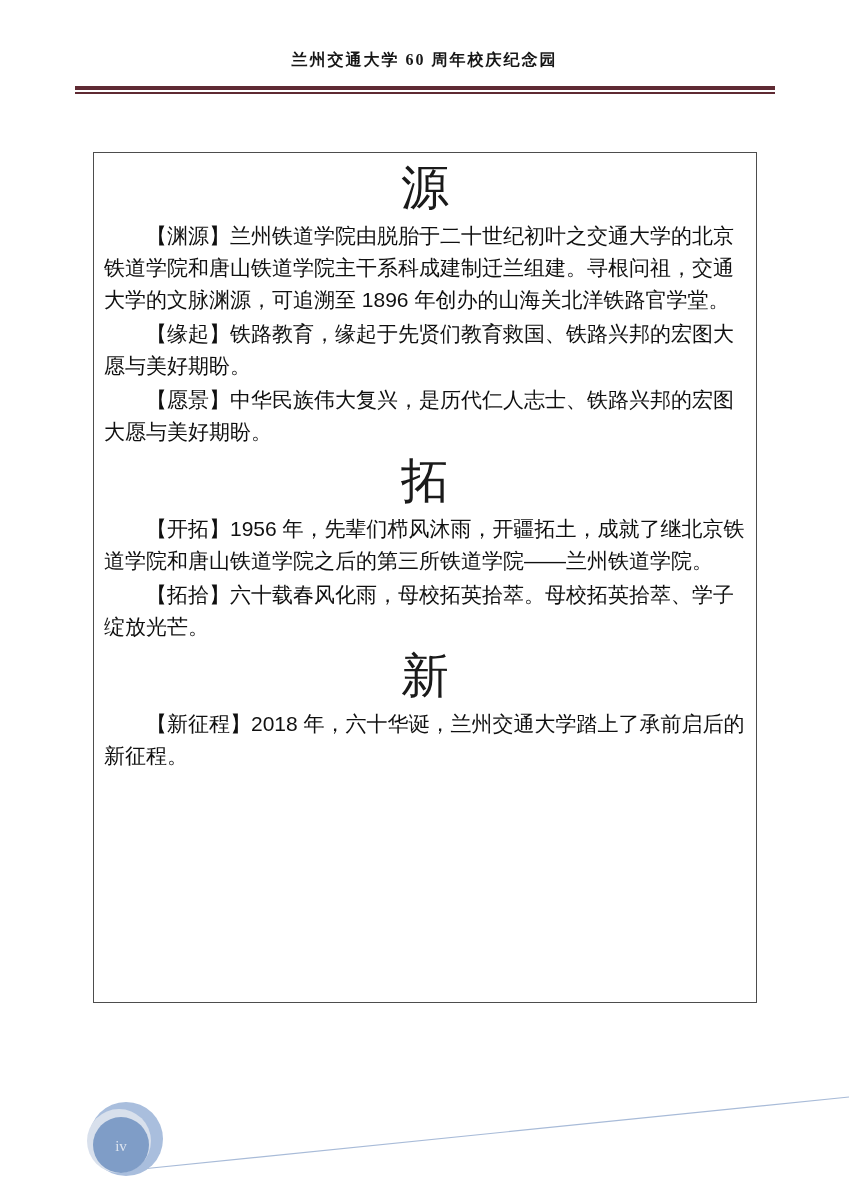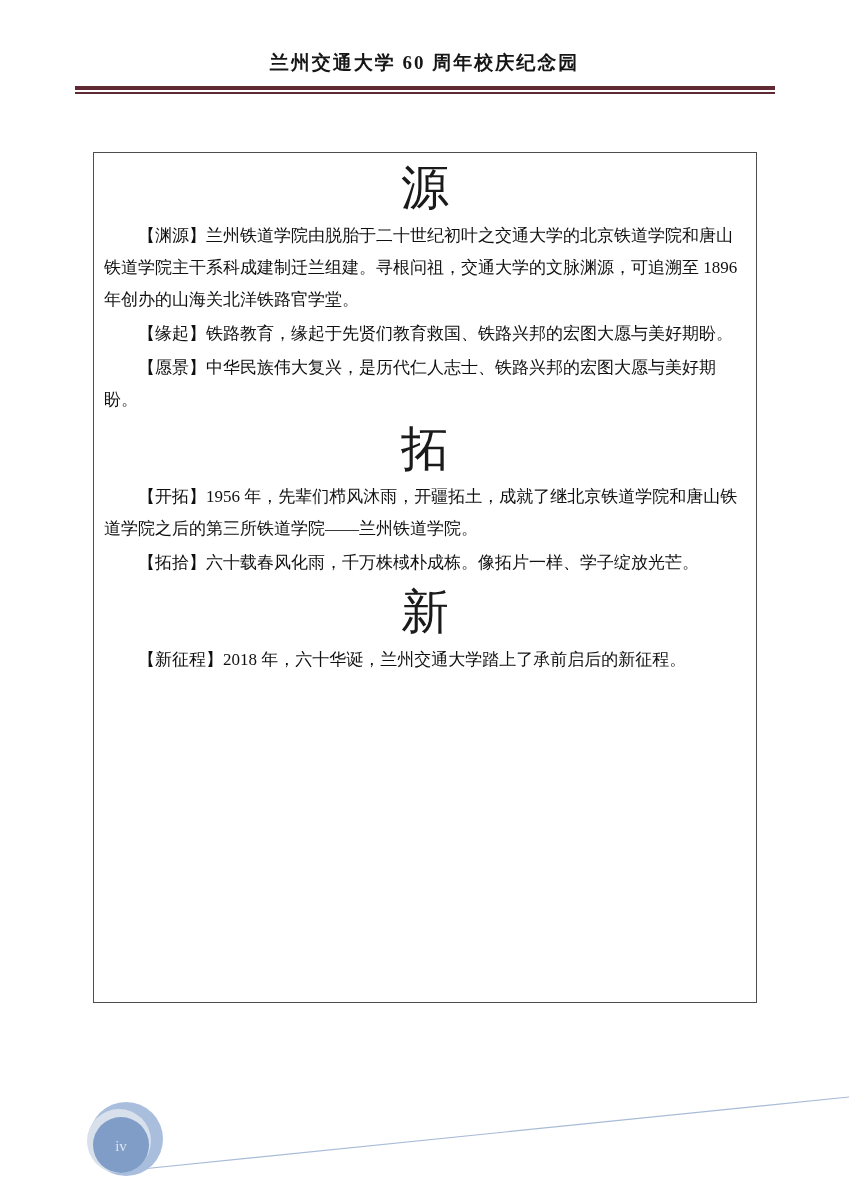--- a/index.html
+++ b/index.html
@@ -19,21 +19,21 @@
 
   
   .header {
     position: absolute;
     top: 50px;
     left: 0;
     width: 100%;
     text-align: center;
   }
   .header-title {
-    font-size: 19px;
+    font-size: 16px;
     font-weight: bold;
     letter-spacing: 2px;
     color: #161616;
   }
   .header-rule {
     position: absolute;
     top: 86px;
     left: 75px;
     width: 700px;
   }
@@ -57,27 +57,27 @@
   .section-mark {
     text-align: center;
     font-size: 48px;
     line-height: 60px;
     font-weight: normal;
     color: #1a1a1a;
     margin: 3px 0 2px 0;
     font-family: "Liberation Serif", serif;
   }
   .para {
-    font-size: 17px;
+    font-size: 21px;
     line-height: 32px;
     text-indent: 2em;
     margin: 2px 0;
     color: #101010;
     text-align: left;
-    font-family: Liberation Serif, serif;
+    font-family: Liberation Sans, sans-serif;
   }
 
   
   .footer-art {
     position: absolute;
     left: 0;
     top: 1080px;
     width: 849px;
     height: 120px;
   }
@@ -102,21 +102,21 @@
 
   <div class="content-box">
 
     <div class="section-mark">源</div>
     <p class="para">【渊源】兰州铁道学院由脱胎于二十世纪初叶之交通大学的北京铁道学院和唐山铁道学院主干系科成建制迁兰组建。寻根问祖，交通大学的文脉渊源，可追溯至 1896 年创办的山海关北洋铁路官学堂。</p>
     <p class="para">【缘起】铁路教育，缘起于先贤们教育救国、铁路兴邦的宏图大愿与美好期盼。</p>
     <p class="para">【愿景】中华民族伟大复兴，是历代仁人志士、铁路兴邦的宏图大愿与美好期盼。</p>
 
     <div class="section-mark">拓</div>
     <p class="para">【开拓】1956 年，先辈们栉风沐雨，开疆拓土，成就了继北京铁道学院和唐山铁道学院之后的第三所铁道学院——兰州铁道学院。</p>
-    <p class="para">【拓拾】六十载春风化雨，千万株棫朴成栋。像拓片一样、学子绽放光芒。</p>
+    <p class="para">【拓拾】六十载春风化雨，母校拓英拾萃。母校拓英拾萃、学子绽放光芒。</p>
 
     <div class="section-mark">新</div>
     <p class="para">【新征程】2018 年，六十华诞，兰州交通大学踏上了承前启后的新征程。</p>
 
   </div>
 
   <svg class="footer-art" viewBox="0 0 849 120" xmlns="http://www.w3.org/2000/svg">
     <line x1="132" y1="90" x2="849" y2="17" stroke-width="1.2" stroke="#a8bbd8"></line>
     <circle cx="126" cy="59" r="37" fill="#a9bedd"></circle>
     <circle cx="119" cy="61" r="32" fill="#d8e0ec"></circle>

